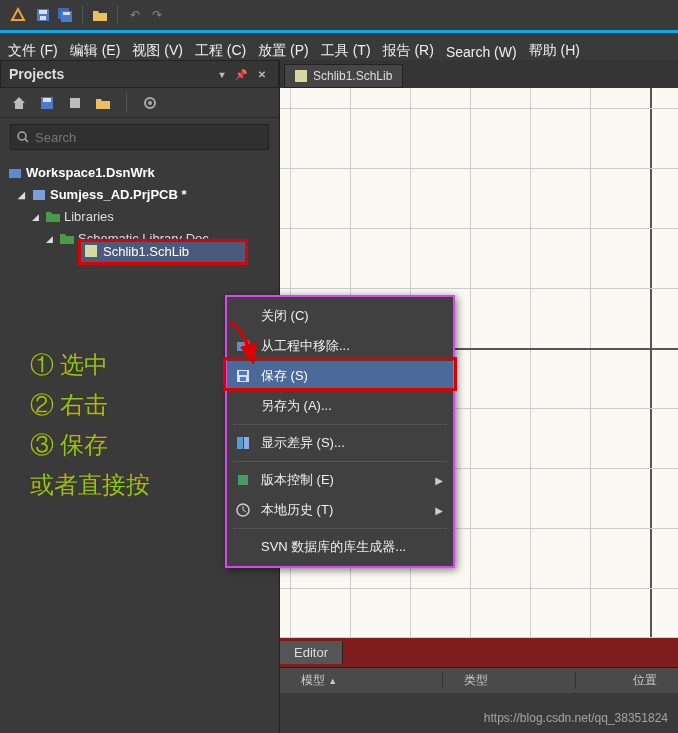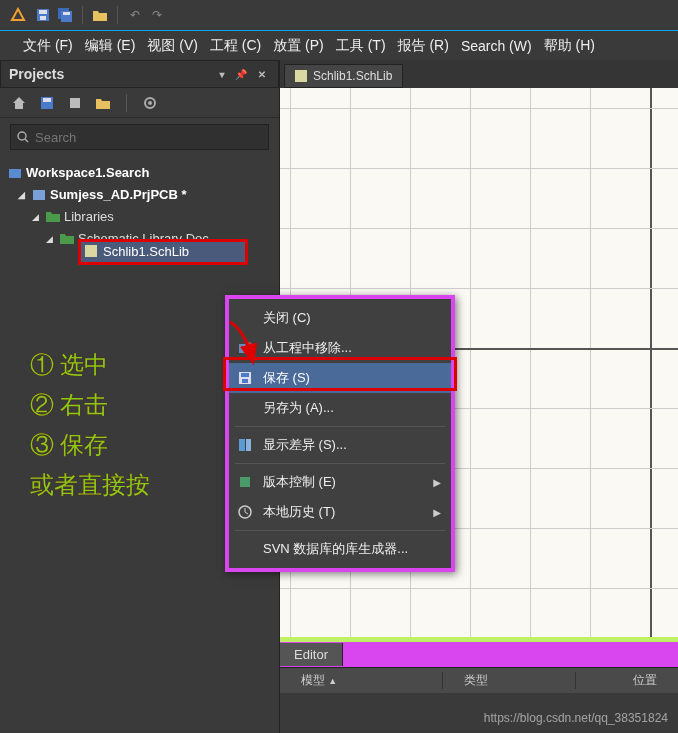--- a/index.html
+++ b/index.html
@@ -27,24 +27,24 @@
   display: inline-flex; align-items: center; justify-content: center;
 }
 .logo { color: #f0a030; font-weight: bold; font-size: 14px; padding: 0 4px; }
 .disk { width:14px; height:14px; }
 .divider-v { width:1px; height:18px; background:#555; margin:0 4px; }
 
 
 .menu-bar {
   height: 30px;
   background: #3a3a3a;
-  border-top: 1px solid #0ea5e9;
-  display: flex;
-  align-items: center;
-  padding: 0 23px;
+  border-top: 3px solid #0ea5e9;
+  display: flex;
+  align-items: flex-end;
+  padding: 0 8px;
   gap: 12px;
 }
 .menu-item {
   color: #eee;
   font-size: 14px;
   cursor: default;
 }
 
 
 .projects-panel {
@@ -184,22 +184,22 @@
   overflow: hidden;
 }
 .grid-v, .grid-h { position:absolute; background:#ccc; }
 .grid-v { top:0; bottom:0; width:1px; }
 .grid-h { left:0; right:0; height:1px; }
 .axis { background:#555 !important; width:2px; }
 .axis-h { background:#555 !important; height:2px; }
 
 .editor-footer {
   height: 30px;
-  background: #d946ef;
-  border-top: 5px solid #bef264;
+  background: #7f1d1d;
+  border-top: 1px solid #bef264;
   display: flex;
   align-items: center;
 }
 .editor-tab {
   padding: 4px 14px;
   background: #555;
   font-size: 13px;
   border-right: 1px solid #222;
 }
 .editor-table-header {
@@ -216,21 +216,21 @@
 .th:nth-child(2) { flex:1.5; }
 .th:last-child { flex:1; text-align:right; border-right:none; }
 
 
 .context-menu {
   position: absolute;
   left: 225px;
   top: 295px;
   width: 230px;
   background: #404040;
-  border: 4px solid #d946ef;
+  border: 2px solid #d946ef;
   box-shadow: 2px 2px 8px rgba(0,0,0,0.5);
   padding: 4px 0;
   z-index: 50;
 }
 .ctx-item {
   height: 30px;
   display: flex;
   align-items: center;
   padding: 0 10px 0 8px;
   gap: 10px;
@@ -367,21 +367,21 @@
       <input placeholder="Search" style="">
     </div>
   </div>
   <div class="tree">
     <div class="tree-row bold">
       <span class="file-icon">
         <svg width="14" height="14">
             <rect x="1" y="3" width="12" height="9" fill="#5a8ad0"></rect>
           </svg>
       </span>
-      <span>Workspace1.Search</span>
+      <span>Workspace1.DsnWrk</span>
     </div>
     <div class="tree-row bold indent1">
       <span class="caret">◢</span>
       <span class="file-icon">
         <svg width="14" height="14">
             <rect x="1" y="2" width="12" height="10" fill="#7aa0d8"></rect>
           </svg>
       </span>
       <span>Sumjess_AD.PrjPCB *</span>
     </div>

